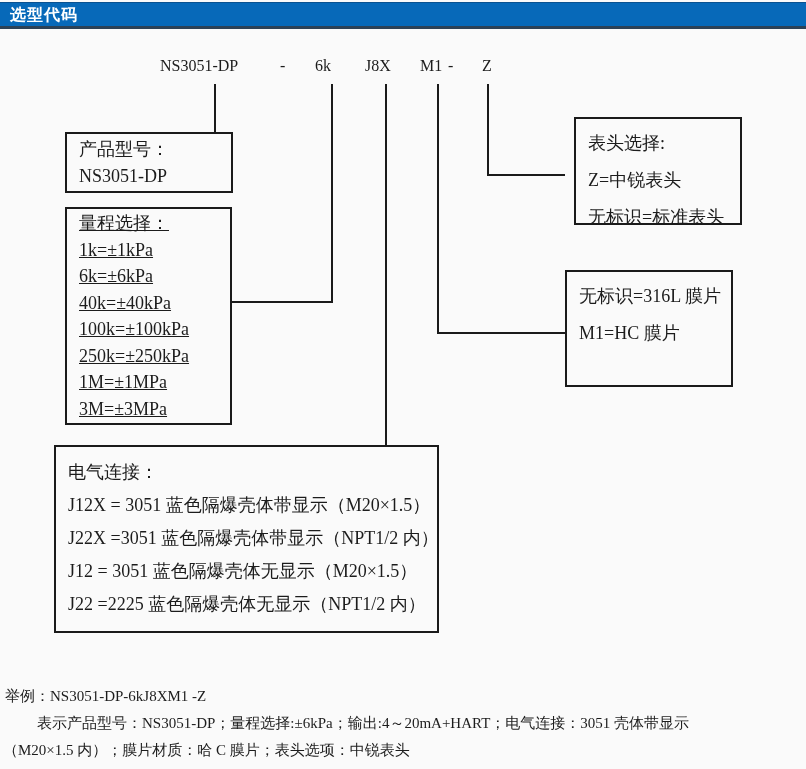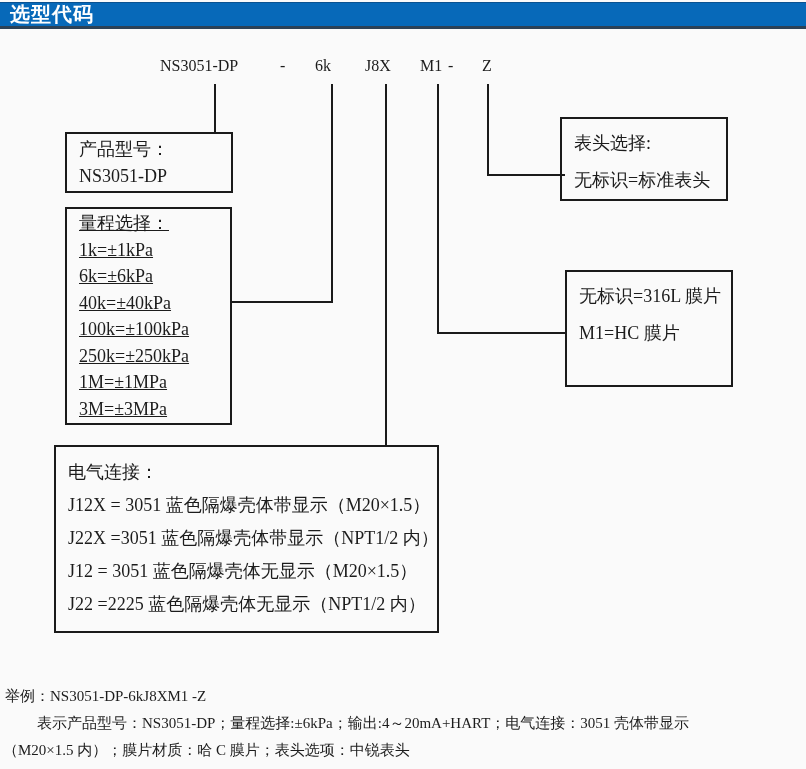--- a/index.html
+++ b/index.html
@@ -16,21 +16,21 @@
     background:#0769b9;
     border-top:1px solid #0a5291;
     border-bottom:3px solid #2c4257;
   }
   .header-title{
     display:block;
     padding-left:10px;
     line-height:23px;
     font-family:"Liberation Sans","DejaVu Sans",sans-serif;
     font-weight:bold;
-    font-size:20px;
+    font-size:16px;
     color:#ffffff;
     letter-spacing:1px;
   }
   .code-seg{
     position:absolute;top:57px;
     font-size:16px;
     white-space:pre;
   }
   .vline,.hline{position:absolute;background:#1a1a1a;}
   .vline{width:2px;}
@@ -97,24 +97,24 @@
     <div class="bl">量程选择：</div>
     <div class="bl">1k=±1kPa</div>
     <div class="bl">6k=±6kPa</div>
     <div class="bl">40k=±40kPa</div>
     <div class="bl">100k=±100kPa</div>
     <div class="bl">250k=±250kPa</div>
     <div class="bl">1M=±1MPa</div>
     <div class="bl">3M=±3MPa</div>
   </div>
 
-  <div class="box box-display" style="left:560px;top:117px;width:168px;height:84px">
+  <div class="box box-display" style="left:574px;top:117px;width:168px;height:108px">
     <div class="bl">表头选择:</div>
+    <div class="bl">Z=中锐表头</div>
     <div class="bl">无标识=标准表头</div>
-    <div class="bl">Z=中锐表头</div>
   </div>
 
   <div class="box box-diaphragm" style="left:565px;top:270px;width:168px;height:117px">
     <div class="bl">无标识=316L 膜片</div>
     <div class="bl">M1=HC 膜片</div>
   </div>
 
   <div class="box box-electrical" style="left:54px;top:445px;width:385px;height:188px">
     <div class="bl">电气连接：</div>
     <div class="bl">J12X = 3051 蓝色隔爆壳体带显示（M20×1.5）</div>

